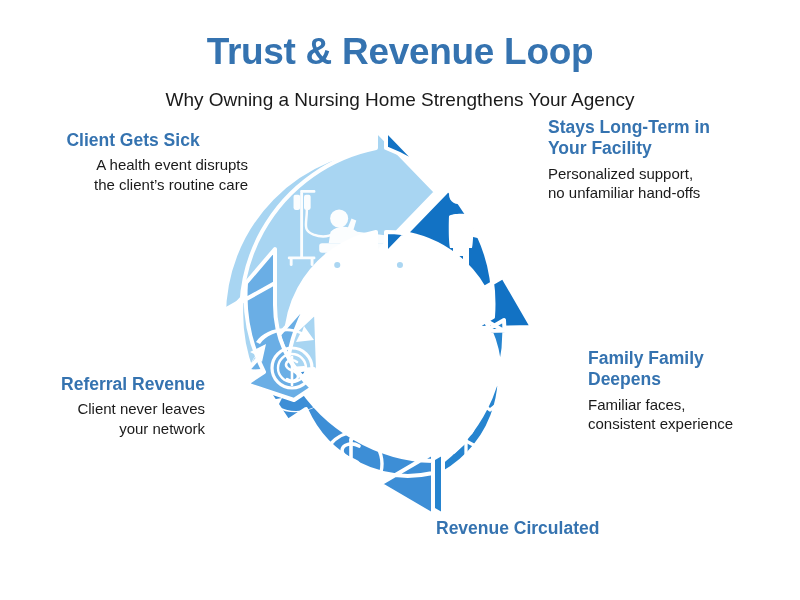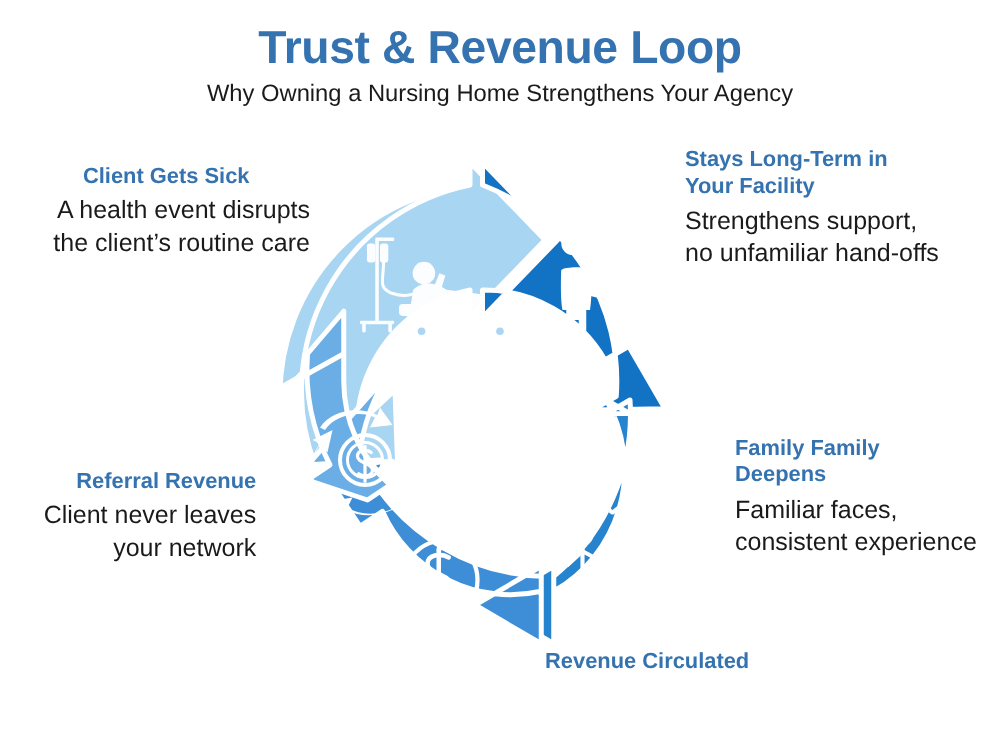--- a/index.html
+++ b/index.html
@@ -30,21 +30,21 @@
     left: 0;
     width: 800px;
     text-align: center;
   }
   .main-title {
     font-size: 37px;
     font-weight: bold;
     color: #3573b0;
     letter-spacing: -0.3px;
     line-height: 1.1;
-    margin: 2px;
+    margin: 16px;
   }
   .subtitle {
     font-size: 19px;
     font-weight: 400;
     color: #1a1a1a;
     margin: 6px 0 0 0;
     line-height: 1.2;
   }
 
   
@@ -59,21 +59,21 @@
   
   .callout { position: absolute; }
   .callout .c-title {
     font-size: 17.5px;
     font-weight: bold;
     color: #3573b0;
     line-height: 1.22;
     margin: 0 0 4px 0;
   }
   .callout .c-body {
-    font-size: 20px;
+    font-size: 15px;
     font-weight: 400;
     color: #1a1a1a;
     line-height: 1.32;
     margin: 0;
     white-space: pre-line;
   }
 
   .callout.right  { text-align: left; }
   .callout.left   { text-align: right; }
 
@@ -302,21 +302,21 @@
 
   <div class="callout left" id="callout-sick">
     <p class="c-title">Client Gets Sick</p>
     <p class="c-body">A health event disrupts
 the client’s routine care</p>
   </div>
 
   <div class="callout right" id="callout-stays">
     <p class="c-title" style="white-space: pre-line;">Stays Long-Term in
 Your Facility</p>
-    <p class="c-body">Strengthens support,
+    <p class="c-body">Personalized support,
 no unfamiliar hand-offs</p>
   </div>
 
   <div class="callout right" id="callout-family">
     <p class="c-title" style="white-space: pre-line;">Family Family
 Deepens</p>
     <p class="c-body">Familiar faces,
 consistent experience</p>
   </div>
 

